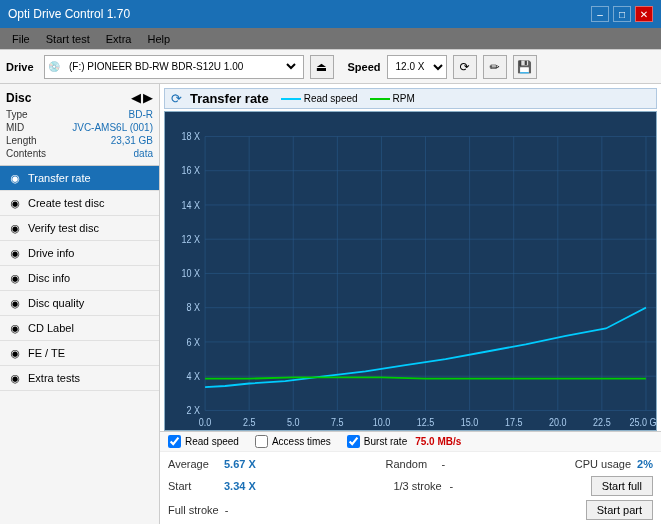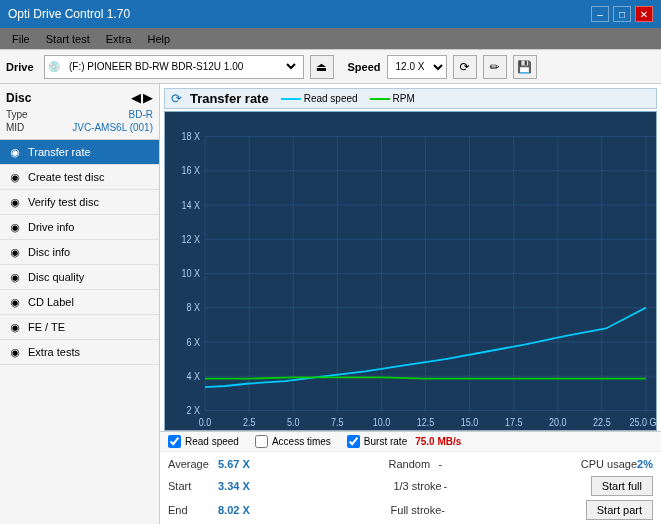--- a/index.html
+++ b/index.html
@@ -200,21 +200,21 @@
     .checkboxes-row {
       display: flex;
       align-items: center;
       padding: 3px 8px;
       gap: 16px;
       border-bottom: 1px solid #eee;
       background: #f8f8f8;
     }
     .checkbox-item { display: flex; align-items: center; gap: 4px; font-size: 10px; }
     .burst-rate-val { color: #cc0000; font-weight: bold; margin-left: 4px; }
-    .stat-row { display: flex; align-items: center; font-size: 11px; padding: 2px 0; }
+    .stat-row { display: flex; align-items: center; gap: 6px; font-size: 11px; padding: 2px 0; }
     .stat-label { color: #333; min-width: 50px; }
     .stat-value { color: #1a6fb5; font-weight: bold; }
     .stat-dash { color: #333; }
     .start-btn {
       background: #f0f0f0;
       border: 1px solid #aaa;
       padding: 3px 10px;
       font-size: 11px;
       cursor: pointer;
       white-space: nowrap;
@@ -297,20 +297,28 @@
       </div>
 
       <div class="disc-field">
         <span class="disc-field-label">Type</span>
         <span class="disc-field-value">BD-R</span>
       </div>
       <div class="disc-field">
         <span class="disc-field-label">MID</span>
         <span class="disc-field-value">JVC-AMS6L (001)</span>
       </div>
+      <div class="disc-field">
+        <span class="disc-field-label">Length</span>
+        <span class="disc-field-value">23,31 GB</span>
+      </div>
+      <div class="disc-field">
+        <span class="disc-field-label">Contents</span>
+        <span class="disc-field-value data">data</span>
+      </div>
     </div>
 
     <div class="nav-items">
       <div class="nav-item active">
         <span class="nav-icon">◉</span>
         <span>Transfer rate</span>
       </div>
       <div class="nav-item">
         <span class="nav-icon">◉</span>
         <span>Create test disc</span>
@@ -464,24 +472,20 @@
           </div>
           <div class="stat-row">
             <span class="stat-label">1/3 stroke</span>
             <span class="stat-dash">-</span>
           </div>
           <button class="start-btn">Start full</button>
         </div>
 
         <div style="display:flex; justify-content:space-between; align-items:center; padding: 2px 0;">
           <div class="stat-row">
-            <span class="stat-label">End</span>
-            <span class="stat-value">8.02 X</span>
-          </div>
-          <div class="stat-row">
             <span class="stat-label">Full stroke</span>
             <span class="stat-dash">-</span>
           </div>
           <button class="start-btn">Start part</button>
         </div>
       </div>
     </div>
 
 
   </div>

